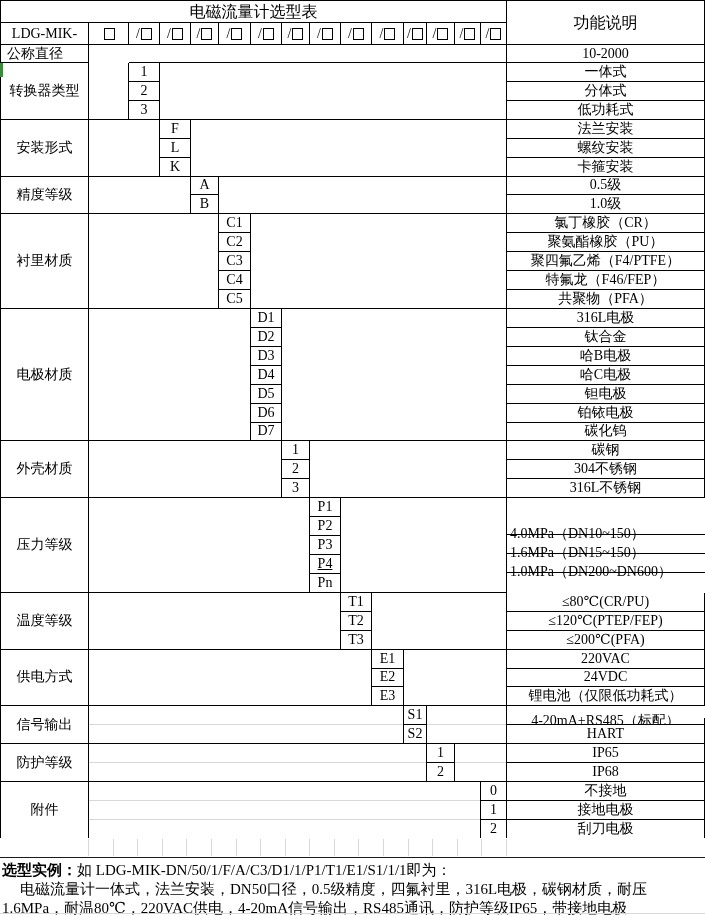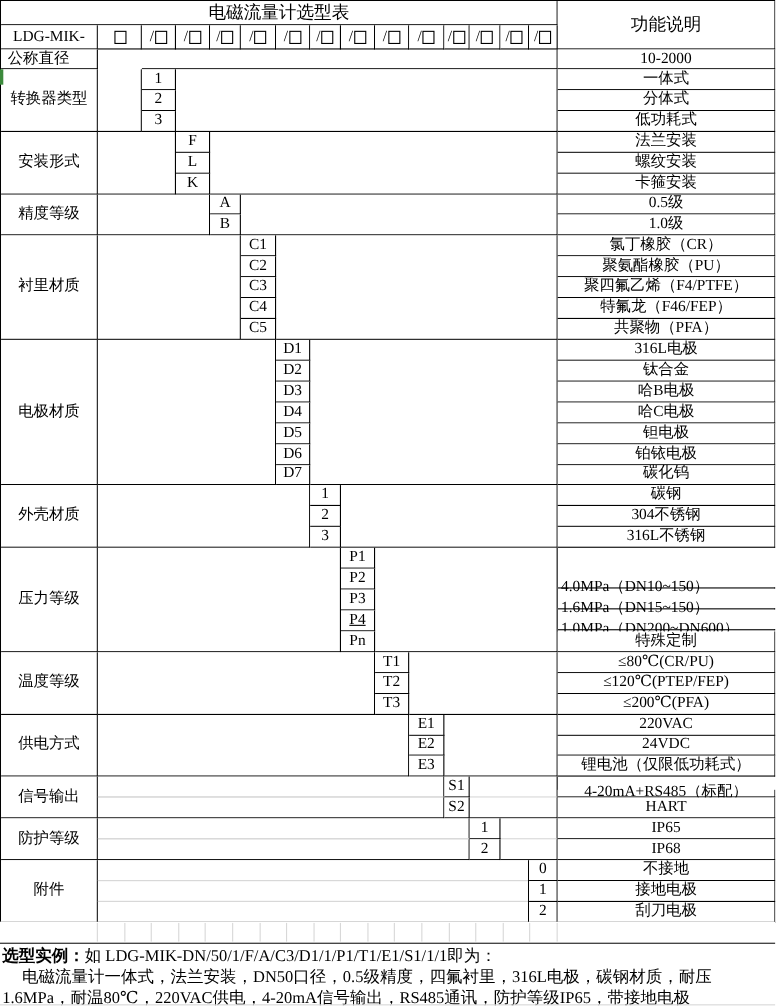--- a/index.html
+++ b/index.html
@@ -134,21 +134,20 @@
       <div class="c" style="grid-area: 27 / 2 / 32 / 9;"></div>
       <div class="c" style="grid-area: 27 / 10 / 32 / 16;"></div>
       <div class="c" style="grid-area: 27 / 9 / 28 / 10;">P1</div>
       <div class="c alignL" style="grid-area: 27 / 16 / 28 / 17;">4.0MPa（DN10~150）</div>
       <div class="c" style="grid-area: 28 / 9 / 29 / 10;">P2</div>
       <div class="c alignL" style="grid-area: 28 / 16 / 29 / 17;">1.6MPa（DN15~150）</div>
       <div class="c" style="grid-area: 29 / 9 / 30 / 10;">P3</div>
       <div class="c alignL" style="grid-area: 29 / 16 / 30 / 17;">1.0MPa（DN200~DN600）</div>
       <div class="c" style="grid-area: 30 / 9 / 31 / 10; text-decoration: underline;">P4</div>
       <div class="c" style="grid-area: 31 / 9 / 32 / 10;">Pn</div>
-      <div class="c" style="grid-area: 31 / 16 / 32 / 17;">特殊定制</div>
       <div class="c" style="grid-area: 32 / 1 / 35 / 2;">温度等级</div>
       <div class="c" style="grid-area: 32 / 2 / 35 / 10;"></div>
       <div class="c" style="grid-area: 32 / 11 / 35 / 16;"></div>
       <div class="c" style="grid-area: 32 / 10 / 33 / 11;">T1</div>
       <div class="c" style="grid-area: 32 / 16 / 33 / 17;">≤80℃(CR/PU)</div>
       <div class="c" style="grid-area: 33 / 10 / 34 / 11;">T2</div>
       <div class="c" style="grid-area: 33 / 16 / 34 / 17;">≤120℃(PTEP/FEP)</div>
       <div class="c" style="grid-area: 34 / 10 / 35 / 11;">T3</div>
       <div class="c" style="grid-area: 34 / 16 / 35 / 17;">≤200℃(PFA)</div>
       <div class="c" style="grid-area: 35 / 1 / 38 / 2;">供电方式</div>

